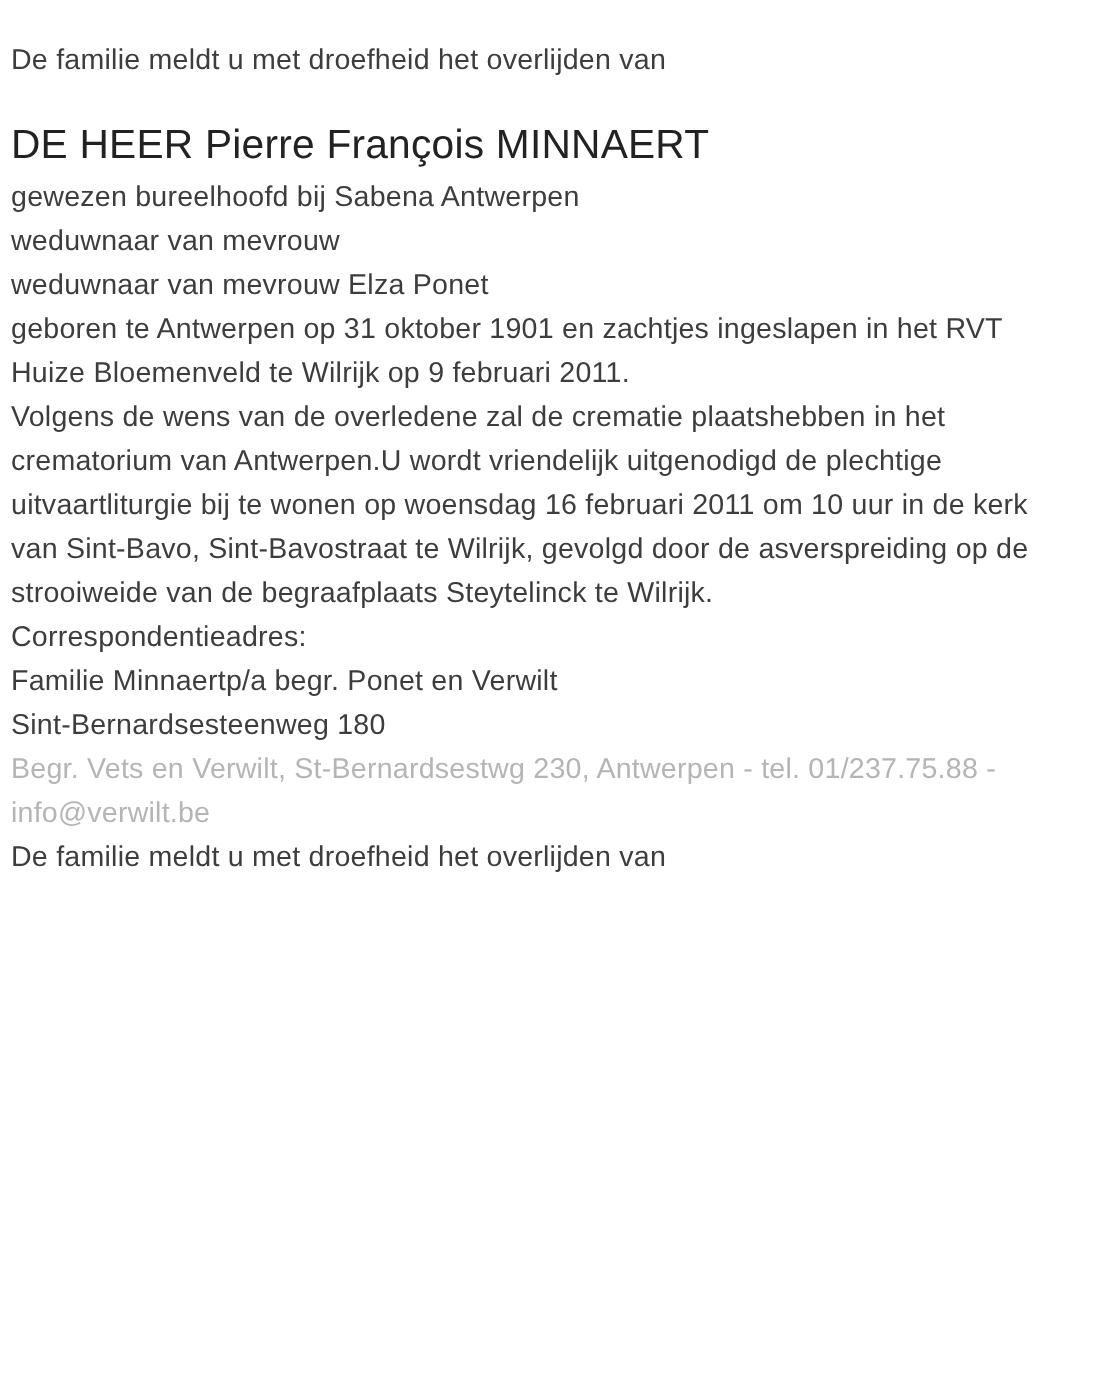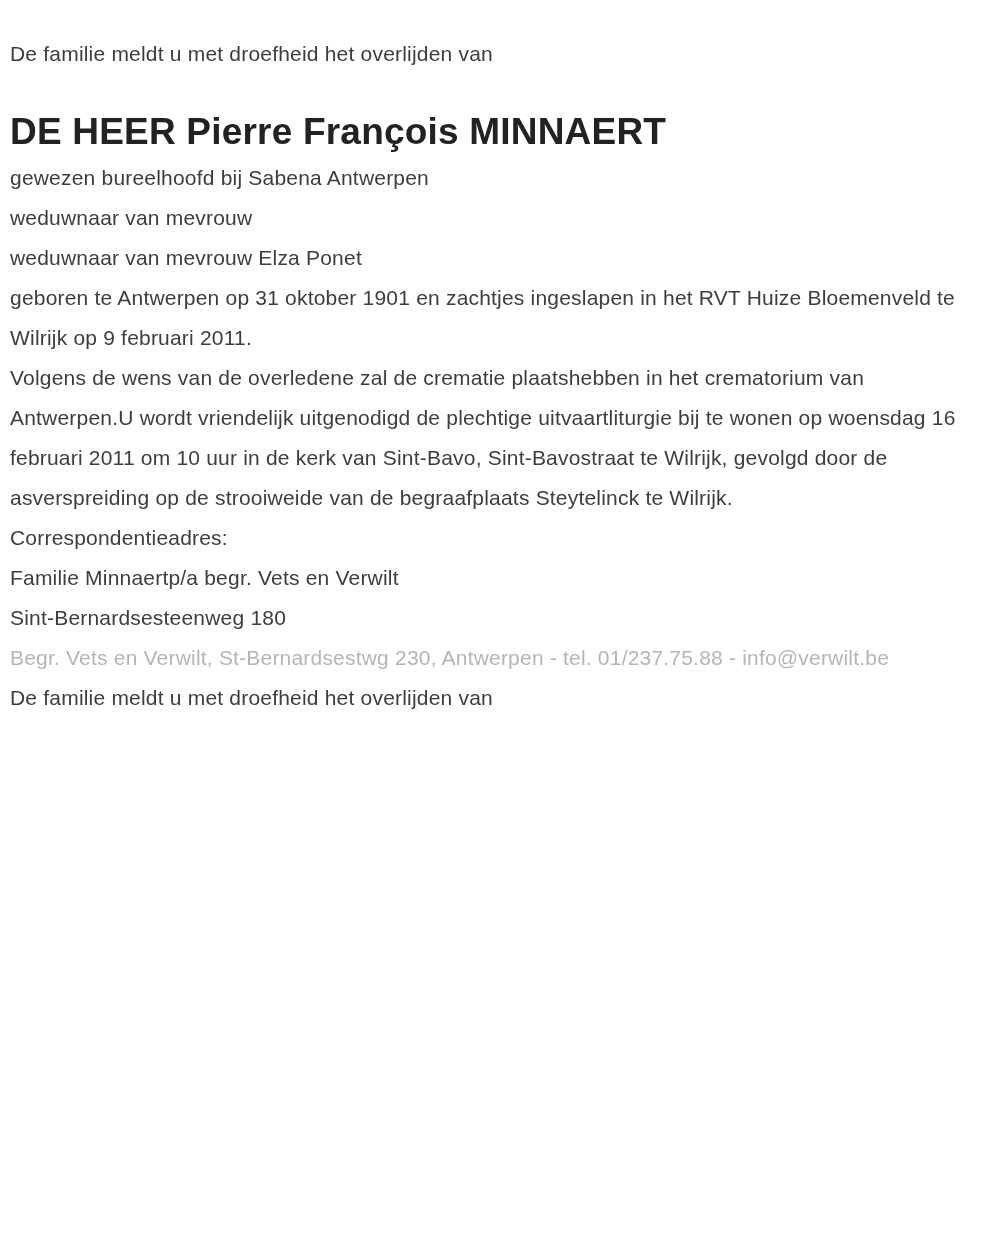--- a/index.html
+++ b/index.html
@@ -17,33 +17,33 @@
     color: var(--text);
   }
   .page {
     width: 1000px;
     min-height: 1260px;
     background: var(--background);
     padding: 34px 22px 20px 10px;
     overflow: hidden;
   }
   .body-text {
-    font-size: 21px;
+    font-size: 26px;
     line-height: 40px;
     letter-spacing: 0.2px;
     color: var(--text);
   }
   .block { }
   .intro {
     margin-top: 0;
   }
   .deceased-title {
     font-size: 37px;
     line-height: 48px;
-    font-weight: bold;
+    font-weight: normal;
     color: var(--title);
     margin-top: 34px;
     letter-spacing: 0.2px;
   }
   .subtitle {
     margin-top: 2px;
   }
   .muted-text {
     color: var(--muted);
   }
@@ -65,21 +65,21 @@
   </div>
 
   <div class="block">
     <div class="body-text">geboren te Antwerpen op 31 oktober 1901 en zachtjes ingeslapen in het RVT Huize Bloemenveld te Wilrijk op 9 februari 2011.</div>
     <div class="body-text">Volgens de wens van de overledene zal de crematie plaatshebben in het crematorium van Antwerpen.U wordt vriendelijk uitgenodigd de plechtige uitvaartliturgie bij te wonen op woensdag 16 februari 2011 om 10 uur in de kerk van Sint-Bavo, Sint-Bavostraat te Wilrijk, gevolgd door de asverspreiding op de strooiweide van de begraafplaats Steytelinck te Wilrijk.</div>
   </div>
 
   <div class="block body-text">Correspondentieadres:</div>
 
   <div class="block">
-    <div class="body-text">Familie Minnaertp/a begr. Vets en Verwilt</div>
+    <div class="body-text">Familie Minnaertp/a begr. Ponet en Verwilt</div>
     <div class="body-text">Sint-Bernardsesteenweg 180</div>
   </div>
 
 
   <div class="block body-text muted-text">Begr. Vets en Verwilt, St-Bernardsestwg 230, Antwerpen - tel. 01/237.75.88 - info@verwilt.be</div>
 
   <div class="block body-text">De familie meldt u met droefheid het overlijden van</div>
 
 </div>
 

